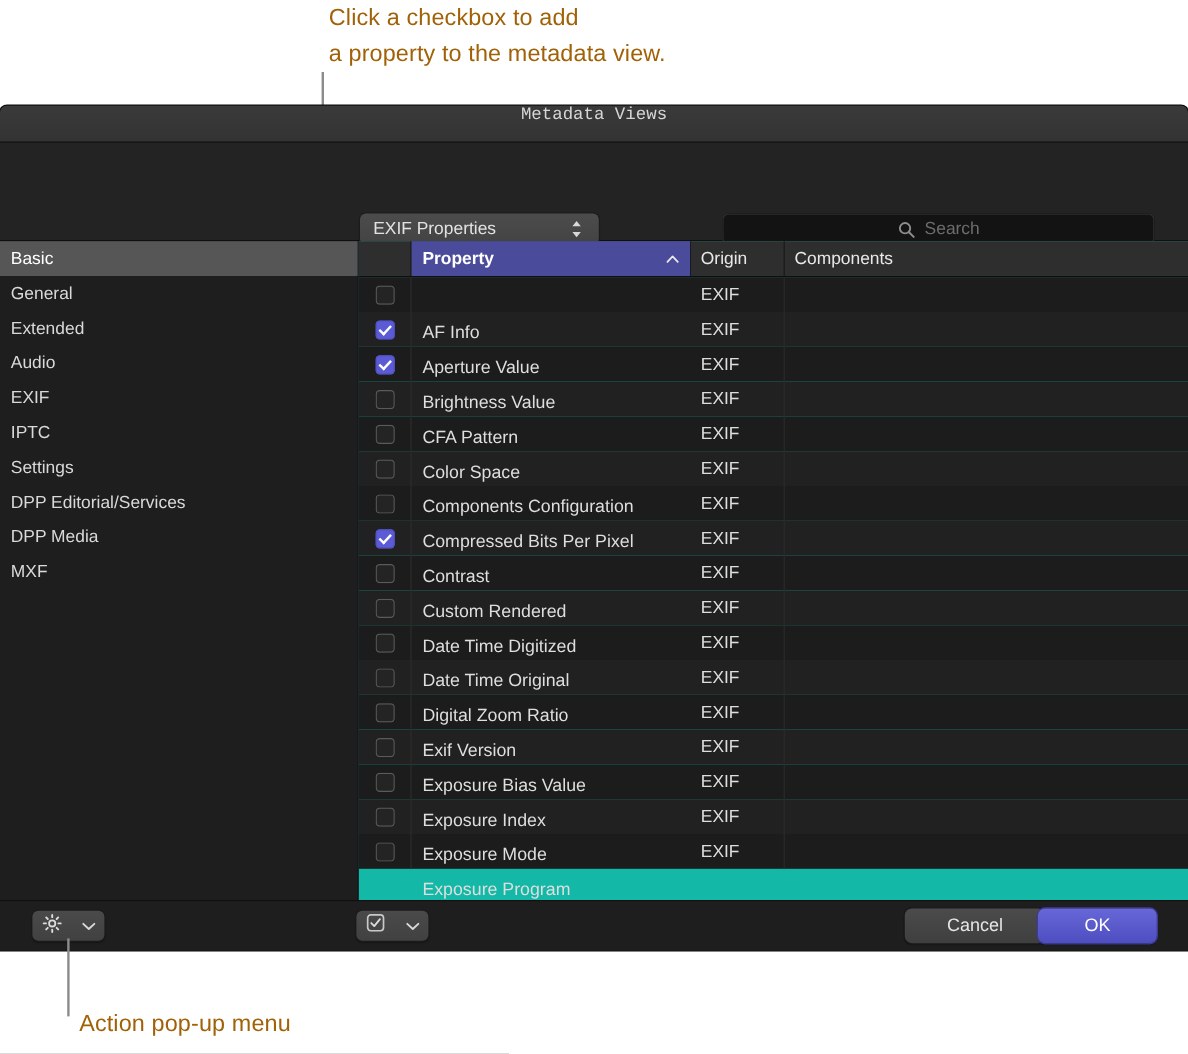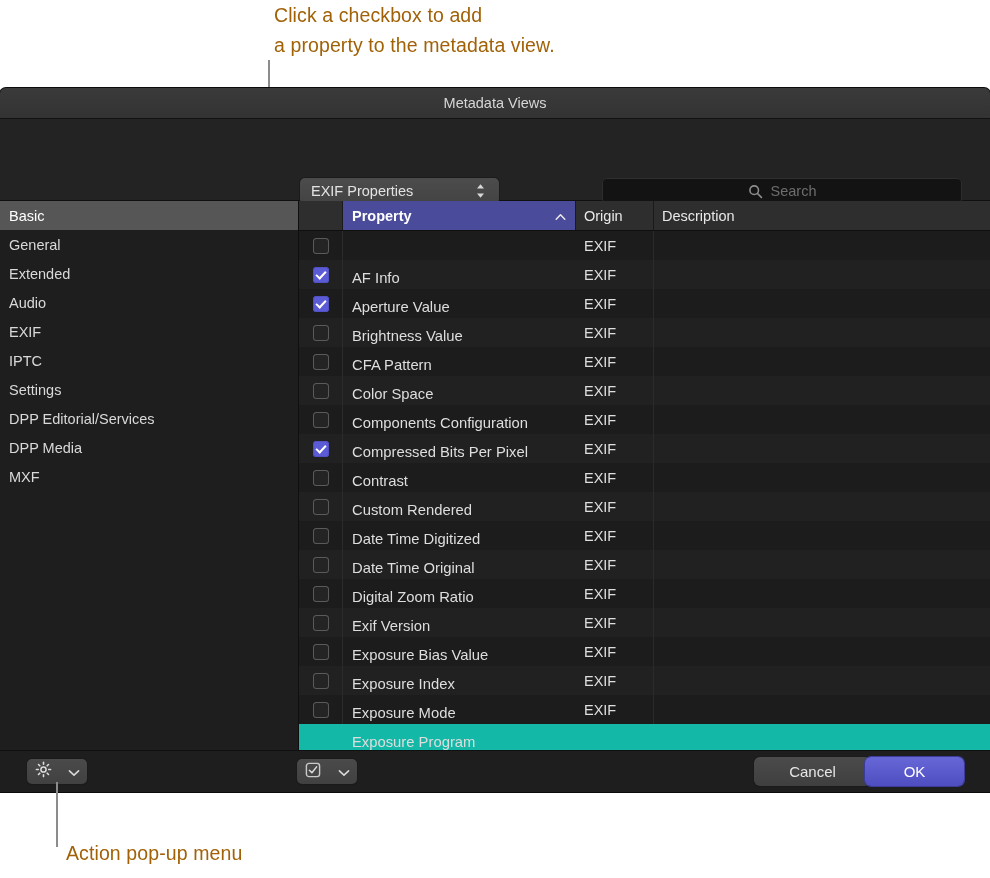--- a/index.html
+++ b/index.html
@@ -45,22 +45,22 @@
     border-radius: 6px 6px 0 0;
     overflow: hidden;
     box-shadow: 0 0 0 1px #0b0b0b;
   }
 
   #titlebar {
     height: 30px;
     background: linear-gradient(to bottom, #3a3a3a 0%, #333333 100%);
     border-bottom: 1px solid #121212;
     display: flex;
-    align-items: center;
     justify-content: center;
+    font-family: Liberation Mono, monospace;
   }
   #titlebar-title {
     color: #d6d6d6;
     font-size: 14.5px;
   }
 
   
   #toolbar {
     height: 81px;
     background: #232323;
@@ -384,21 +384,21 @@
           <span class="th-sortarrow">
             <svg width="11" height="8" viewBox="0 0 11 8">
               <path d="M1.2 6.2 L5.5 1.7 L9.8 6.2" fill="none" stroke="#e9e9e9" stroke-width="1.5" stroke-linecap="round" stroke-linejoin="round"></path>
             </svg>
           </span>
         </div>
         <div class="th th-origin">
           <span>Origin</span>
         </div>
         <div class="th th-desc">
-          <span>Description</span>
+          <span>Components</span>
         </div>
       </div>
 
       <div id="table-rows">
           <div class="trow">
             <div class="cell-check">
               <span class="cbox"></span>
             </div>
             <div class="cell-prop">AF Info</div>
             <div class="cell-origin">EXIF</div>

